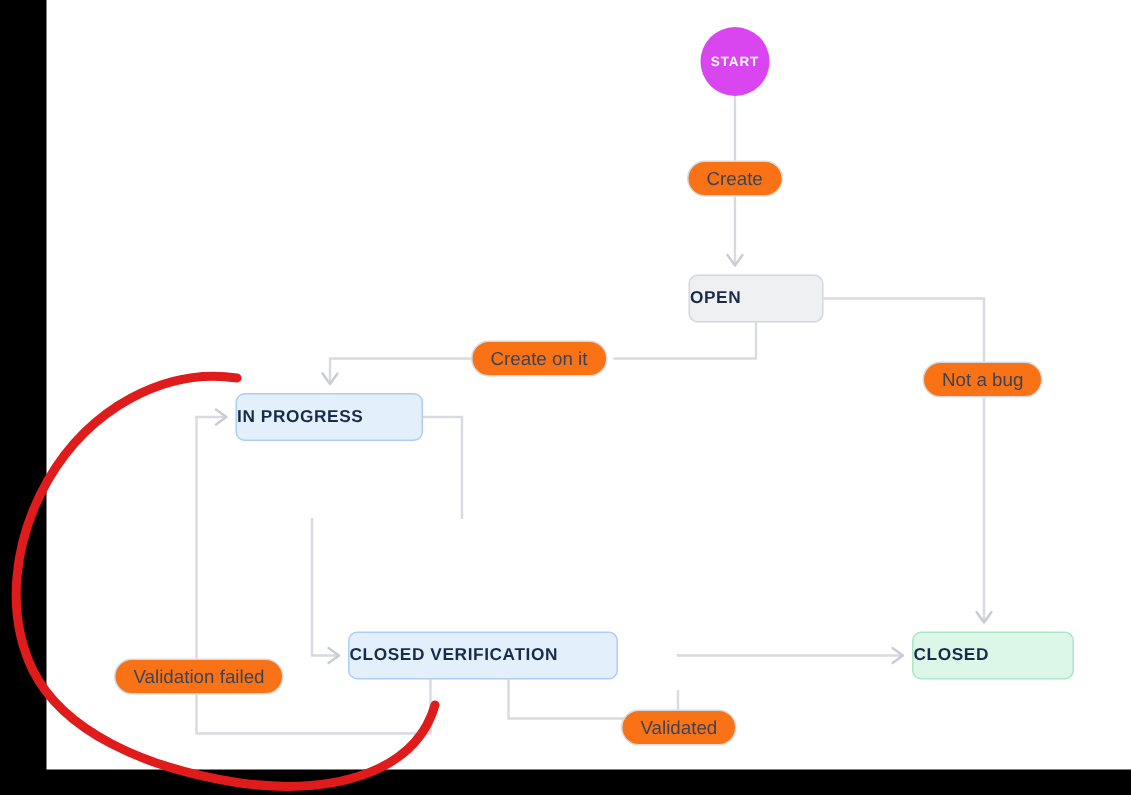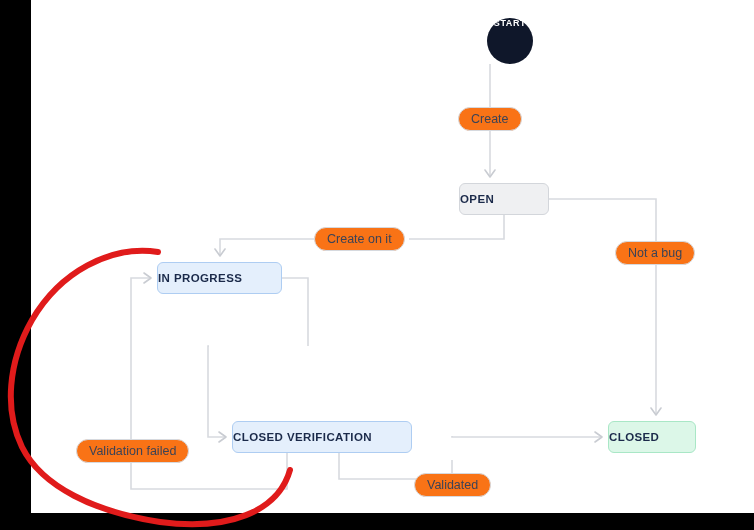--- a/index.html
+++ b/index.html
@@ -73,29 +73,29 @@
     background: #dcf7e8;
     border-color: #a9e7c6;
   }
 
   
   .start-node {
     position: absolute;
     width: 46px;
     height: 46px;
     border-radius: 50%;
-    background: #0f172a;
+    background: #d946ef;
     display: flex;
+    align-items: center;
     justify-content: center;
     color: #ffffff;
     font-size: 9px;
     font-weight: bold;
     letter-spacing: 0.6px;
     cursor: pointer;
-    margin-left: 20px;
   }
 
   
   .edge-label {
     position: absolute;
     box-sizing: border-box;
     display: flex;
     align-items: center;
     justify-content: center;
     height: 24px;
@@ -173,21 +173,21 @@
   </div>
 
   <div class="node node-progress" style="left:157px; top:262px; width:125px; height:32px;">
     <span>IN PROGRESS</span>
   </div>
 
   <div class="node node-pending" style="left:232px; top:421px; width:180px; height:32px;">
     <span>CLOSED VERIFICATION</span>
   </div>
 
-  <div class="node node-closed" style="left:608px; top:421px; width:88px; height:32px;">
+  <div class="node node-closed" style="left:608px; top:421px; width:108px; height:32px;">
     <span>CLOSED</span>
   </div>
 
   <div class="edge-label" style="left:458px; top:107px;">Create</div>
 
   <div class="edge-label" style="left:314px; top:227px;">Create on it</div>
 
   <div class="edge-label" style="left:615px; top:241px;">Not a bug</div>
 
 

